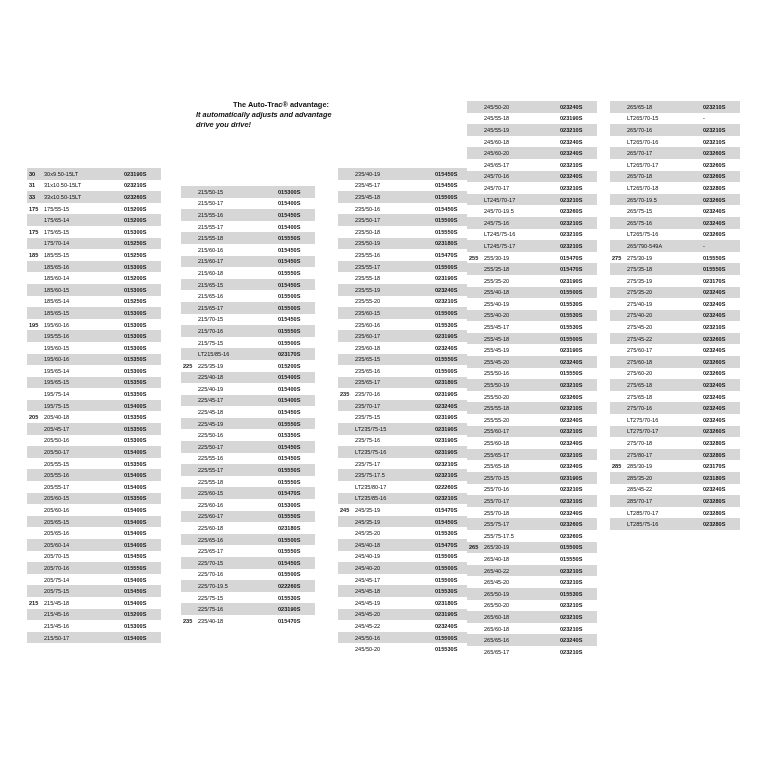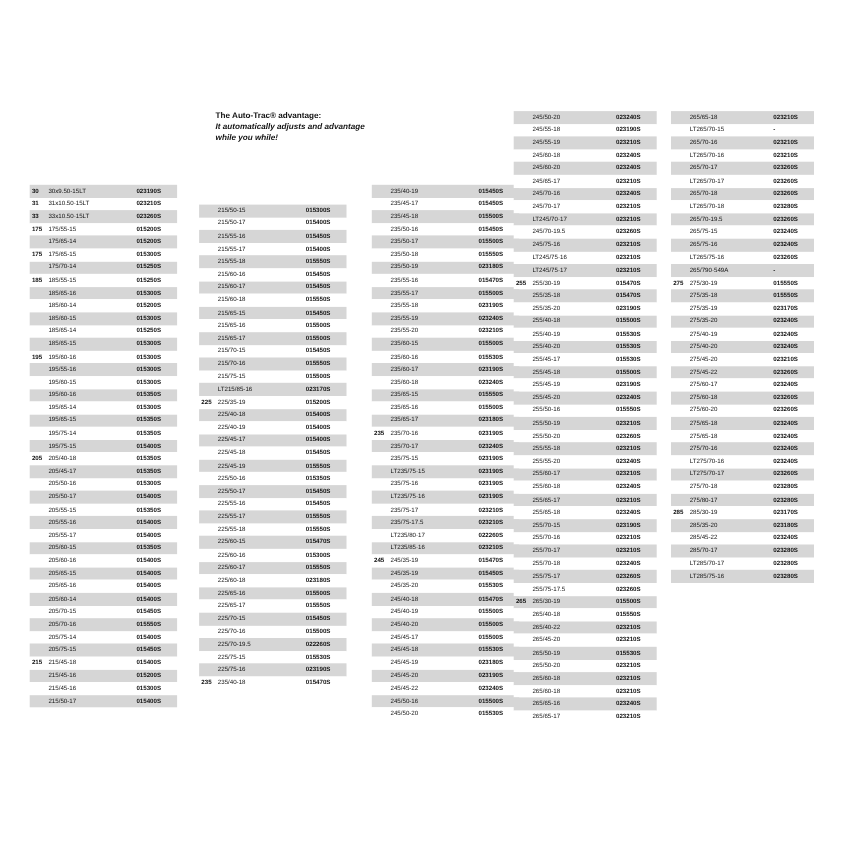--- a/index.html
+++ b/index.html
@@ -1,20 +1,20 @@
 <!DOCTYPE html>
 <html><head>
 <meta charset="utf-8">
 <style>
   html,body{margin:0;padding:0;background:#ffffff;}
   body{width:768px;height:768px;font-family:"Liberation Sans", sans-serif;position:relative;overflow:hidden;}
   .page{position:absolute;left:0;top:0;width:768px;height:768px;}
 
   .headline{position:absolute;left:196px;top:100px;width:170px;font-size:7.4px;line-height:10px;color:#111;font-weight:bold;font-style:italic;}
-  .headline .l1{font-style:normal;}
+  .headline .l1{font-style:normal;text-align:center;}
 
   .col{position:absolute;}
   .row{display:flex;align-items:stretch;height:11.6px;}
   .c-size{width:14px;font-size:5.6px;font-weight:bold;color:#111;display:flex;align-items:center;padding-left:2px;box-sizing:border-box;}
   .c-spec{flex:1;font-size:5.6px;color:#111;display:flex;align-items:center;padding-left:3px;box-sizing:border-box;}
   .c-part{width:40px;font-size:5.6px;font-weight:bold;color:#111;display:flex;align-items:center;justify-content:flex-start;padding-left:3px;box-sizing:border-box;}
   .shade{background:#d6d6d6;}
   .white{background:#ffffff;}
 
   
@@ -30,21 +30,21 @@
   
 </style>
 </head>
 <body>
 
 <div class="page">
 
   <div class="headline">
     <div class="l1">The Auto-Trac® advantage:</div>
     <div>It automatically adjusts and advantage</div>
-    <div>while you while!</div>
+    <div>drive you drive!</div>
   </div>
 
   <div class="col" id="col1">
       <div class="row shade">
         <div class="c-size">30</div>
         <div class="c-spec">30x9.50-15LT</div>
         <div class="c-part">023190S</div>
       </div>
       <div class="row white">
         <div class="c-size">31</div>

